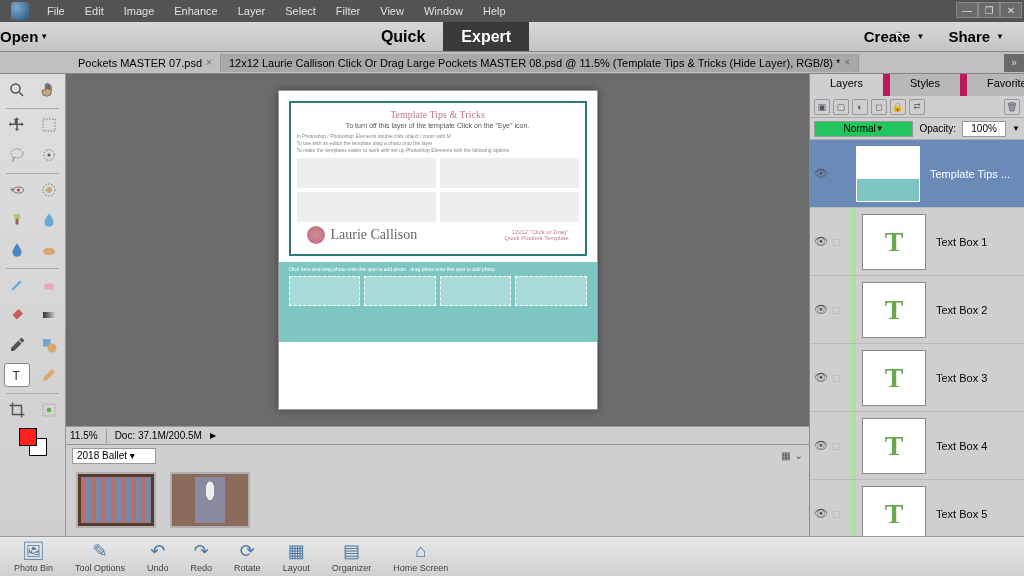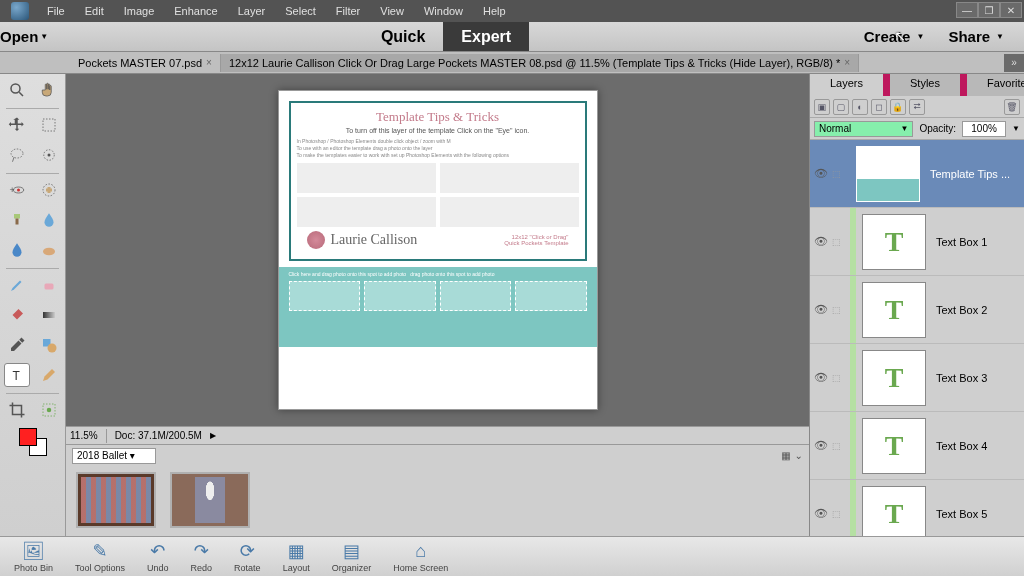--- a/index.html
+++ b/index.html
@@ -41,21 +41,21 @@
 .fg-bg { width: 28px; height: 28px; position: relative; margin: 6px auto; }
 .fg-sw { width: 18px; height: 18px; background: #ff2020; border: 1px solid #000; position: absolute; top: 0; left: 0; z-index: 2; }
 .bg-sw { width: 18px; height: 18px; background: #fff; border: 1px solid #000; position: absolute; bottom: 0; right: 0; }
 .tool-divider { height: 1px; background: #aaa; margin: 4px 6px; }
 
 
 .canvas-area { flex: 1; background: #6c6c6c; position: relative; display: flex; flex-direction: column; }
 .viewport { flex: 1; display: flex; align-items: center; justify-content: center; }
 .doc-page { width: 320px; height: 320px; background: #fff; border: 1px solid #999; box-shadow: 0 0 8px rgba(0,0,0,0.4); padding: 10px; display: flex; flex-direction: column; gap: 6px; overflow: hidden; }
 .doc-header { border: 2px solid #2a7a7a; padding: 6px; font-size: 9px; text-align: center; }
-.doc-title { font-family: Georgia, serif; font-size: 13px; color: #c37a8a; margin-bottom: 2px; }
+.doc-title { font-family: Georgia, serif; font-size: 10px; color: #c37a8a; margin-bottom: 2px; }
 .doc-sub { font-size: 7px; color: #555; }
 .doc-body { flex: 1; display: grid; grid-template-columns: 1fr 1fr; gap: 4px; font-size: 5px; color: #777; line-height: 1.3; }
 .fake-block { background: #eee; height: 30px; }
 .doc-footer { background: #7dc6c1; height: 80px; margin: 0 -10px -10px -10px; display: flex; flex-direction: column; }
 .logo-row { display:flex; align-items:center; gap:6px; padding:4px 10px; }
 .logo-circle { width: 18px; height:18px; border-radius:50%; background: radial-gradient(#d48a9a,#b86a7a); }
 .logo-text { font-family: cursive; font-size: 14px; color: #666; }
 .thumb-row { display:flex; gap: 4px; padding: 0 10px 6px; }
 .thumb { flex:1; height: 30px; background: #a8dbd7; border: 1px dashed #fff; }
 
@@ -75,21 +75,21 @@
 
 
 .panels { width: 215px; background: #cfcfcf; display: flex; flex-direction: column; border-left: 1px solid #888; }
 .panel-tabs { height: 22px; background: #b8b8b8; display: flex; font-size: 11px; }
 .panel-tab { padding: 3px 20px; border-right: 7px solid #be185d; }
 .panel-tab.active { background: #cfcfcf; }
 .panel-toolbar { height: 22px; background: #cfcfcf; display: flex; align-items: center; gap: 3px; padding: 0 4px; border-bottom: 1px solid #aaa; }
 .pt-icon { width: 16px; height: 16px; border: 1px solid #999; border-radius: 2px; display:flex;align-items:center;justify-content:center;font-size:9px;color:#556;}
 .pt-trash { margin-left: auto; }
 .panel-opts { height: 22px; display: flex; align-items: center; gap: 6px; padding: 0 4px; font-size: 10px; border-bottom: 1px solid #aaa; }
-.sel-box { flex:1; background:#86efac; border:1px solid #999; height:16px; padding:0 4px; display:flex; align-items:center; justify-content:space-between;}
+.sel-box { flex:1; background:#22c55e; border:1px solid #999; height:16px; padding:0 4px; display:flex; align-items:center; justify-content:center;}
 .opacity-box { width: 44px; background:#fff; border:1px solid #999; height:16px; display:flex;align-items:center;justify-content:center;}
 
 .layer-list { flex: 1; overflow: hidden; }
 .layer { height: 68px; display: flex; align-items: center; border-bottom: 1px solid #bbb; font-size: 11px; }
 .layer.selected { background: #6a8ab8; color: #fff; }
 .layer-eye { width: 22px; text-align: center; font-size: 11px; color: #555; }
 .layer-lock { width: 18px; font-size: 9px; color: #999; }
 .layer-thumb { width: 64px; height: 56px; background: #fff; border: 1px solid #888; margin: 0 6px; display:flex;align-items:center;justify-content:center;}
 .layer.selected .layer-thumb { border-color: #fff; }
 .big-T { font-family: Georgia,serif; font-size: 28px; font-weight: bold; color: #6aa84f; }

